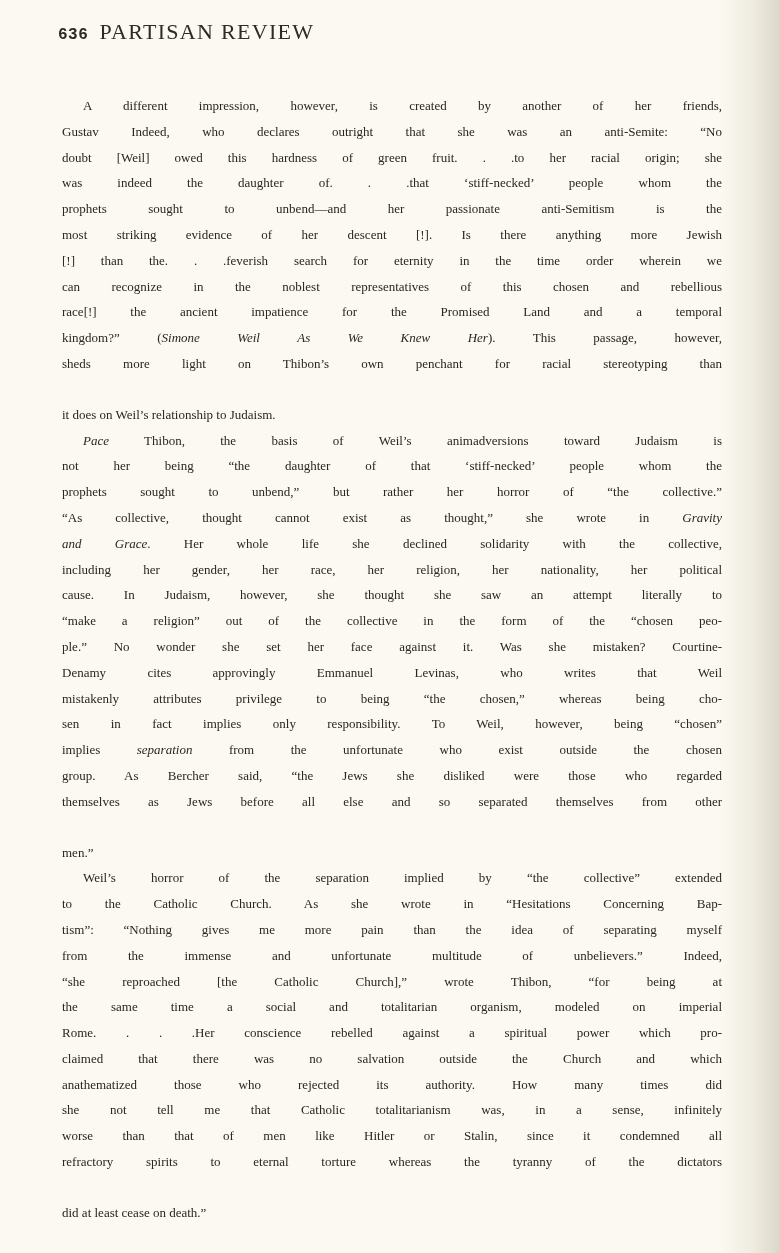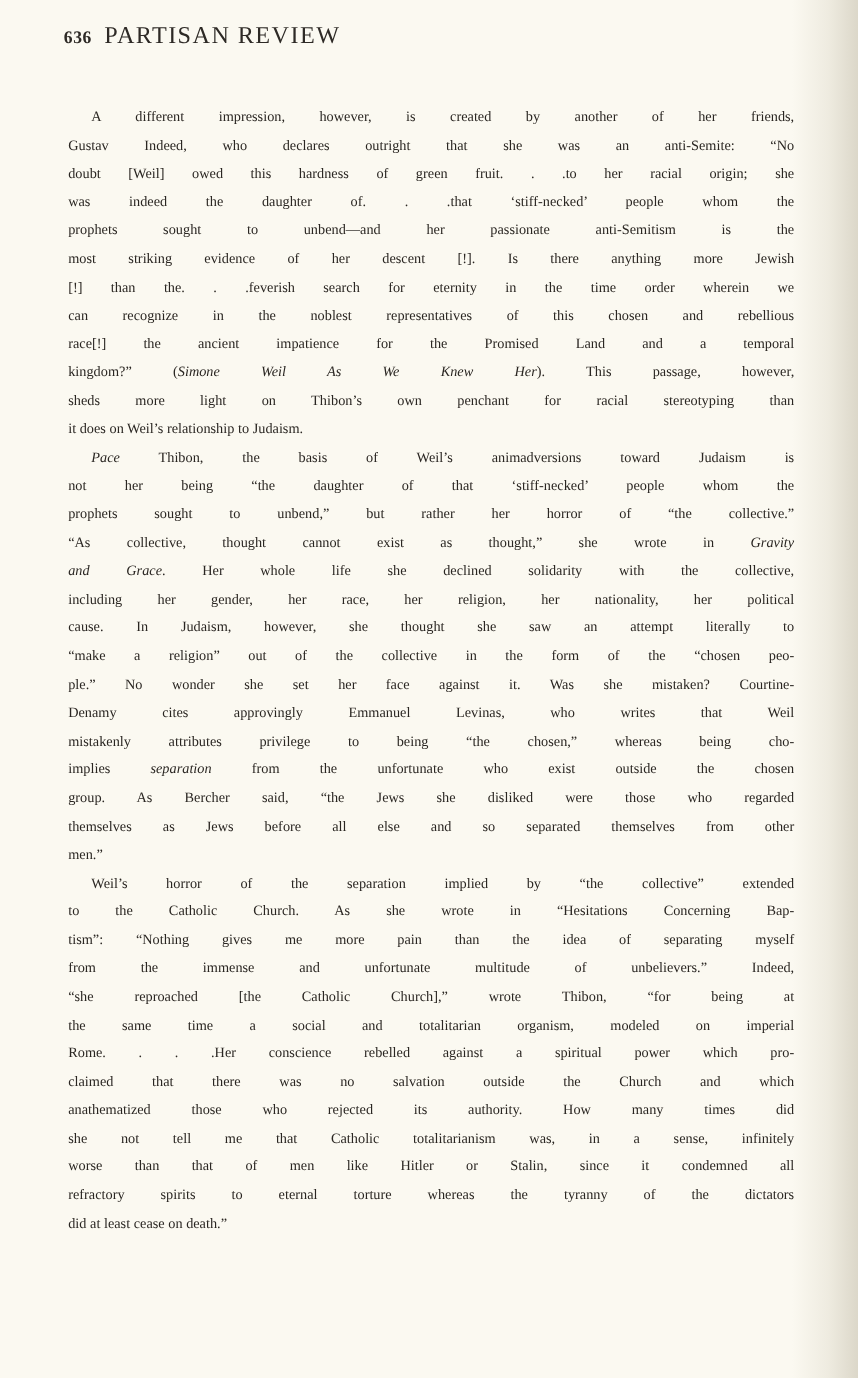--- a/index.html
+++ b/index.html
@@ -26,21 +26,21 @@
     .running-head {
       position: absolute;
       left: 58px;
       top: 19px;
       font-size: 17px;
       letter-spacing: 1px;
       white-space: nowrap;
       color: #2e2a26;
     }
     .running-head .page-number {
-      font-family: Liberation Serif, serif;
+      font-family: Liberation Mono, monospace;
       font-weight: bold;
       font-size: 16px;
       letter-spacing: 0.5px;
       margin-right: 6px;
     }
     .running-head .journal-title {
       font-family: "Liberation Serif", serif;
       font-size: 22px;
       letter-spacing: 1.3px;
     }
@@ -53,20 +53,21 @@
     .line {
       height: 25.8px;
       line-height: 25.8px;
       font-size: 13px;
       white-space: nowrap;
       text-align: justify;
       text-align-last: justify;
     }
     .line.last {
       text-align-last: left;
+      margin-top: 25px;
     }
     .line.indent {
       padding-left: 21px;
     }
     .line em {
       font-style: italic;
       font-family: Liberation Serif, serif;
     }
   </style>
 </head>
@@ -99,20 +100,21 @@
       <div class="line"><span>not her being “the daughter of that ‘stiff-necked’ people whom the</span></div>
       <div class="line"><span>prophets sought to unbend,” but rather her horror of “the collective.”</span></div>
       <div class="line"><span>“As collective, thought cannot exist as thought,” she wrote in </span><em>Gravity</em></div>
       <div class="line"><em>and Grace</em><span>. Her whole life she declined solidarity with the collective,</span></div>
       <div class="line"><span>including her gender, her race, her religion, her nationality, her political</span></div>
       <div class="line"><span>cause. In Judaism, however, she thought she saw an attempt literally to</span></div>
       <div class="line"><span>“make a religion” out of the collective in the form of the “chosen peo-</span></div>
       <div class="line"><span>ple.” No wonder she set her face against it. Was she mistaken? Courtine-</span></div>
       <div class="line"><span>Denamy cites approvingly Emmanuel Levinas, who writes that Weil</span></div>
       <div class="line"><span>mistakenly attributes privilege to being “the chosen,” whereas being cho-</span></div>
+      <div class="line"><span>sen in fact implies only responsibility. To Weil, however, being “chosen”</span></div>
       <div class="line"><span>implies </span><em>separation</em><span> from the unfortunate who exist outside the chosen</span></div>
       <div class="line"><span>group. As Bercher said, “the Jews she disliked were those who regarded</span></div>
       <div class="line"><span>themselves as Jews before all else and so separated themselves from other</span></div>
       <div class="line last"><span>men.”</span></div>
     </div>
     <div>
       <div class="line indent"><span>Weil’s horror of the separation implied by “the collective” extended</span></div>
       <div class="line"><span>to the Catholic Church. As she wrote in “Hesitations Concerning Bap-</span></div>
       <div class="line"><span>tism”: “Nothing gives me more pain than the idea of separating myself</span></div>
       <div class="line"><span>from the immense and unfortunate multitude of unbelievers.” Indeed,</span></div>

